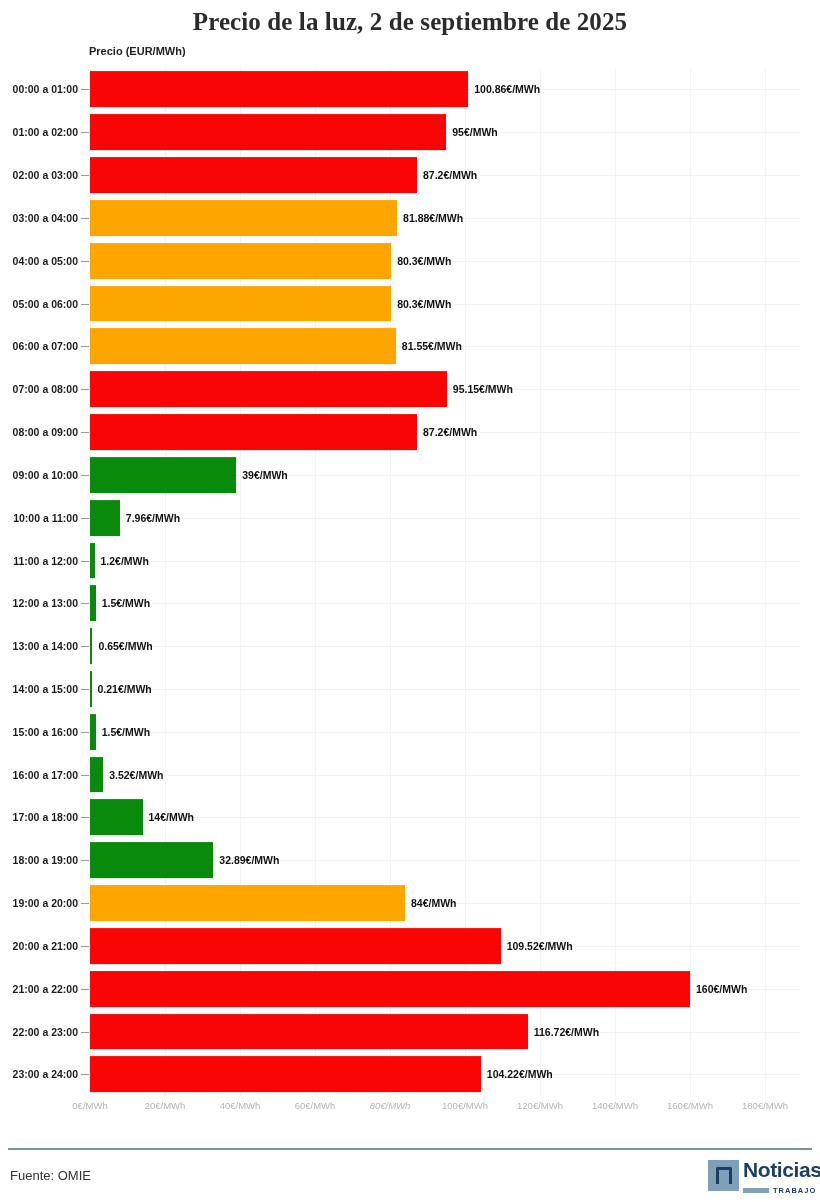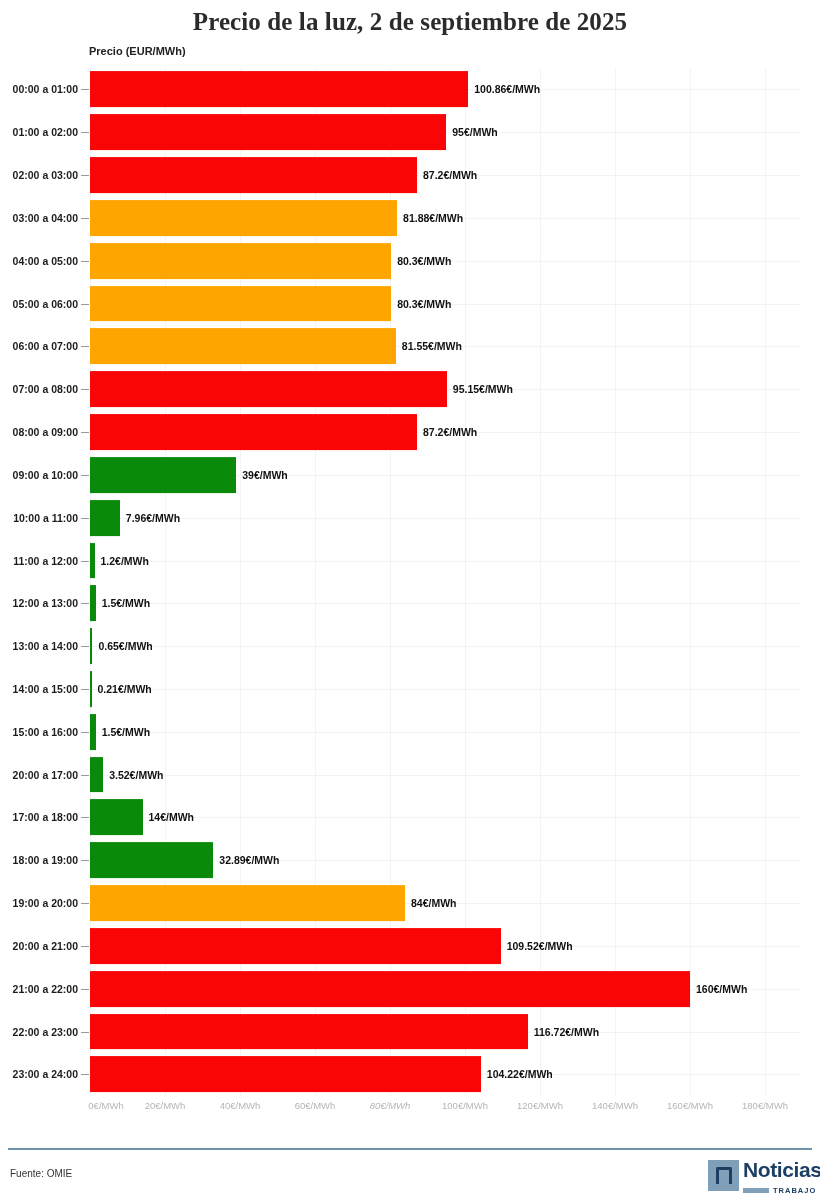--- a/index.html
+++ b/index.html
@@ -113,21 +113,21 @@
   
   .footer-rule {
     position:absolute;
     left:8px; right:8px; top:1148px;
     height:2px;
     background:#6f93ab;
   }
   .source {
     position:absolute;
     left:10px; top:1168px;
-    font-size:10px;
+    font-size:13px;
     color:#333333;
   }
 
   .logo {
     position:absolute;
     right:8px; top:1157px;
     width:104px; height:40px;padding-left:34px;
   }
   .logo-mark {
     position:absolute;
@@ -300,21 +300,21 @@
         </div>
         <div class="row" style="height: 42.8333px;">
           <div class="row-grid"></div>
           <div class="cat-label">15:00 a 16:00</div>
           <div class="tick-mark"></div>
           <div class="bar" style="width: 5.625px; background: rgb(10, 138, 10); height: 35.8333px;"></div>
           <div class="bar-value" style="left: 101.625px;">1.5€/MWh</div>
         </div>
         <div class="row" style="height: 42.8333px;">
           <div class="row-grid"></div>
-          <div class="cat-label">20:00 a 17:00</div>
+          <div class="cat-label">16:00 a 17:00</div>
           <div class="tick-mark"></div>
           <div class="bar" style="width: 13.2px; background: rgb(10, 138, 10); height: 35.8333px;"></div>
           <div class="bar-value" style="left: 109.2px;">3.52€/MWh</div>
         </div>
         <div class="row" style="height: 42.8333px;">
           <div class="row-grid"></div>
           <div class="cat-label">17:00 a 18:00</div>
           <div class="tick-mark"></div>
           <div class="bar" style="width: 52.5px; background: rgb(10, 138, 10); height: 35.8333px;"></div>
           <div class="bar-value" style="left: 148.5px;">14€/MWh</div>
@@ -356,21 +356,21 @@
         </div>
         <div class="row" style="height: 42.8333px;">
           <div class="row-grid"></div>
           <div class="cat-label">23:00 a 24:00</div>
           <div class="tick-mark"></div>
           <div class="bar" style="width: 390.825px; background: rgb(250, 5, 5); height: 35.8333px;"></div>
           <div class="bar-value" style="left: 486.825px;">104.22€/MWh</div>
         </div>
       </div>
     <div class="xaxis" id="xaxis">
-        <div class="xtick" style="left: 90px; margin-left: 16px;">0€/MWh</div>
+        <div class="xtick" style="left: 90px;">0€/MWh</div>
         <div class="xtick" style="left: 165px;">20€/MWh</div>
         <div class="xtick" style="left: 240px;">40€/MWh</div>
         <div class="xtick" style="left: 315px;">60€/MWh</div>
         <div class="xtick" style="left: 390px; font-style: italic;">80€/MWh</div>
         <div class="xtick" style="left: 465px;">100€/MWh</div>
         <div class="xtick" style="left: 540px;">120€/MWh</div>
         <div class="xtick" style="left: 615px;">140€/MWh</div>
         <div class="xtick" style="left: 690px;">160€/MWh</div>
         <div class="xtick" style="left: 765px;">180€/MWh</div>
       </div>

